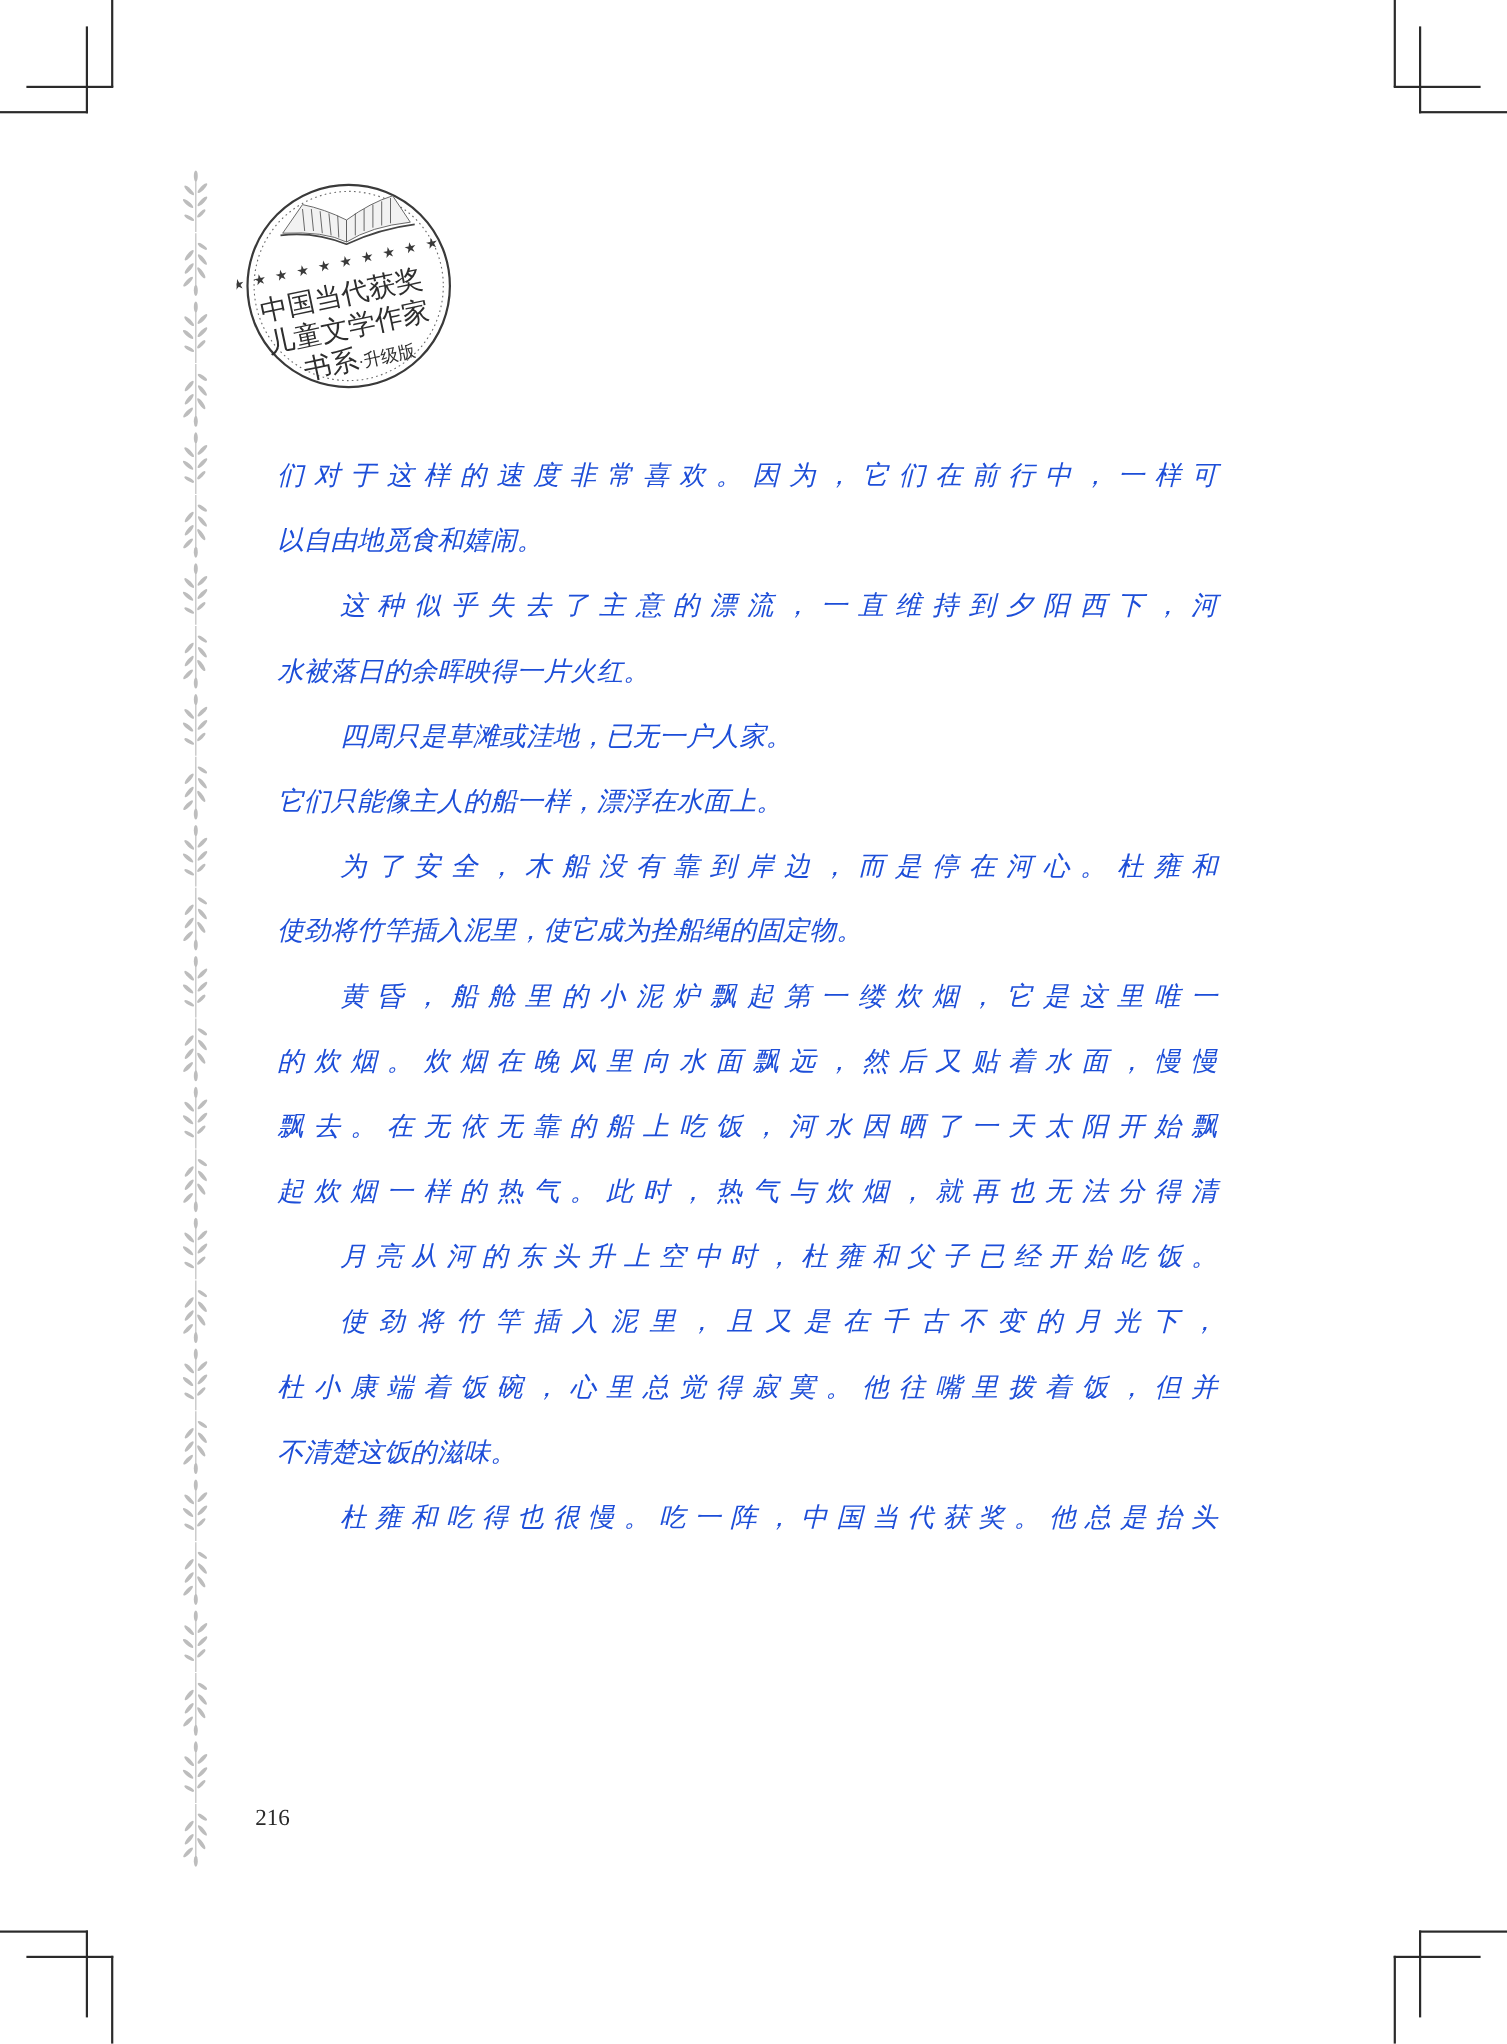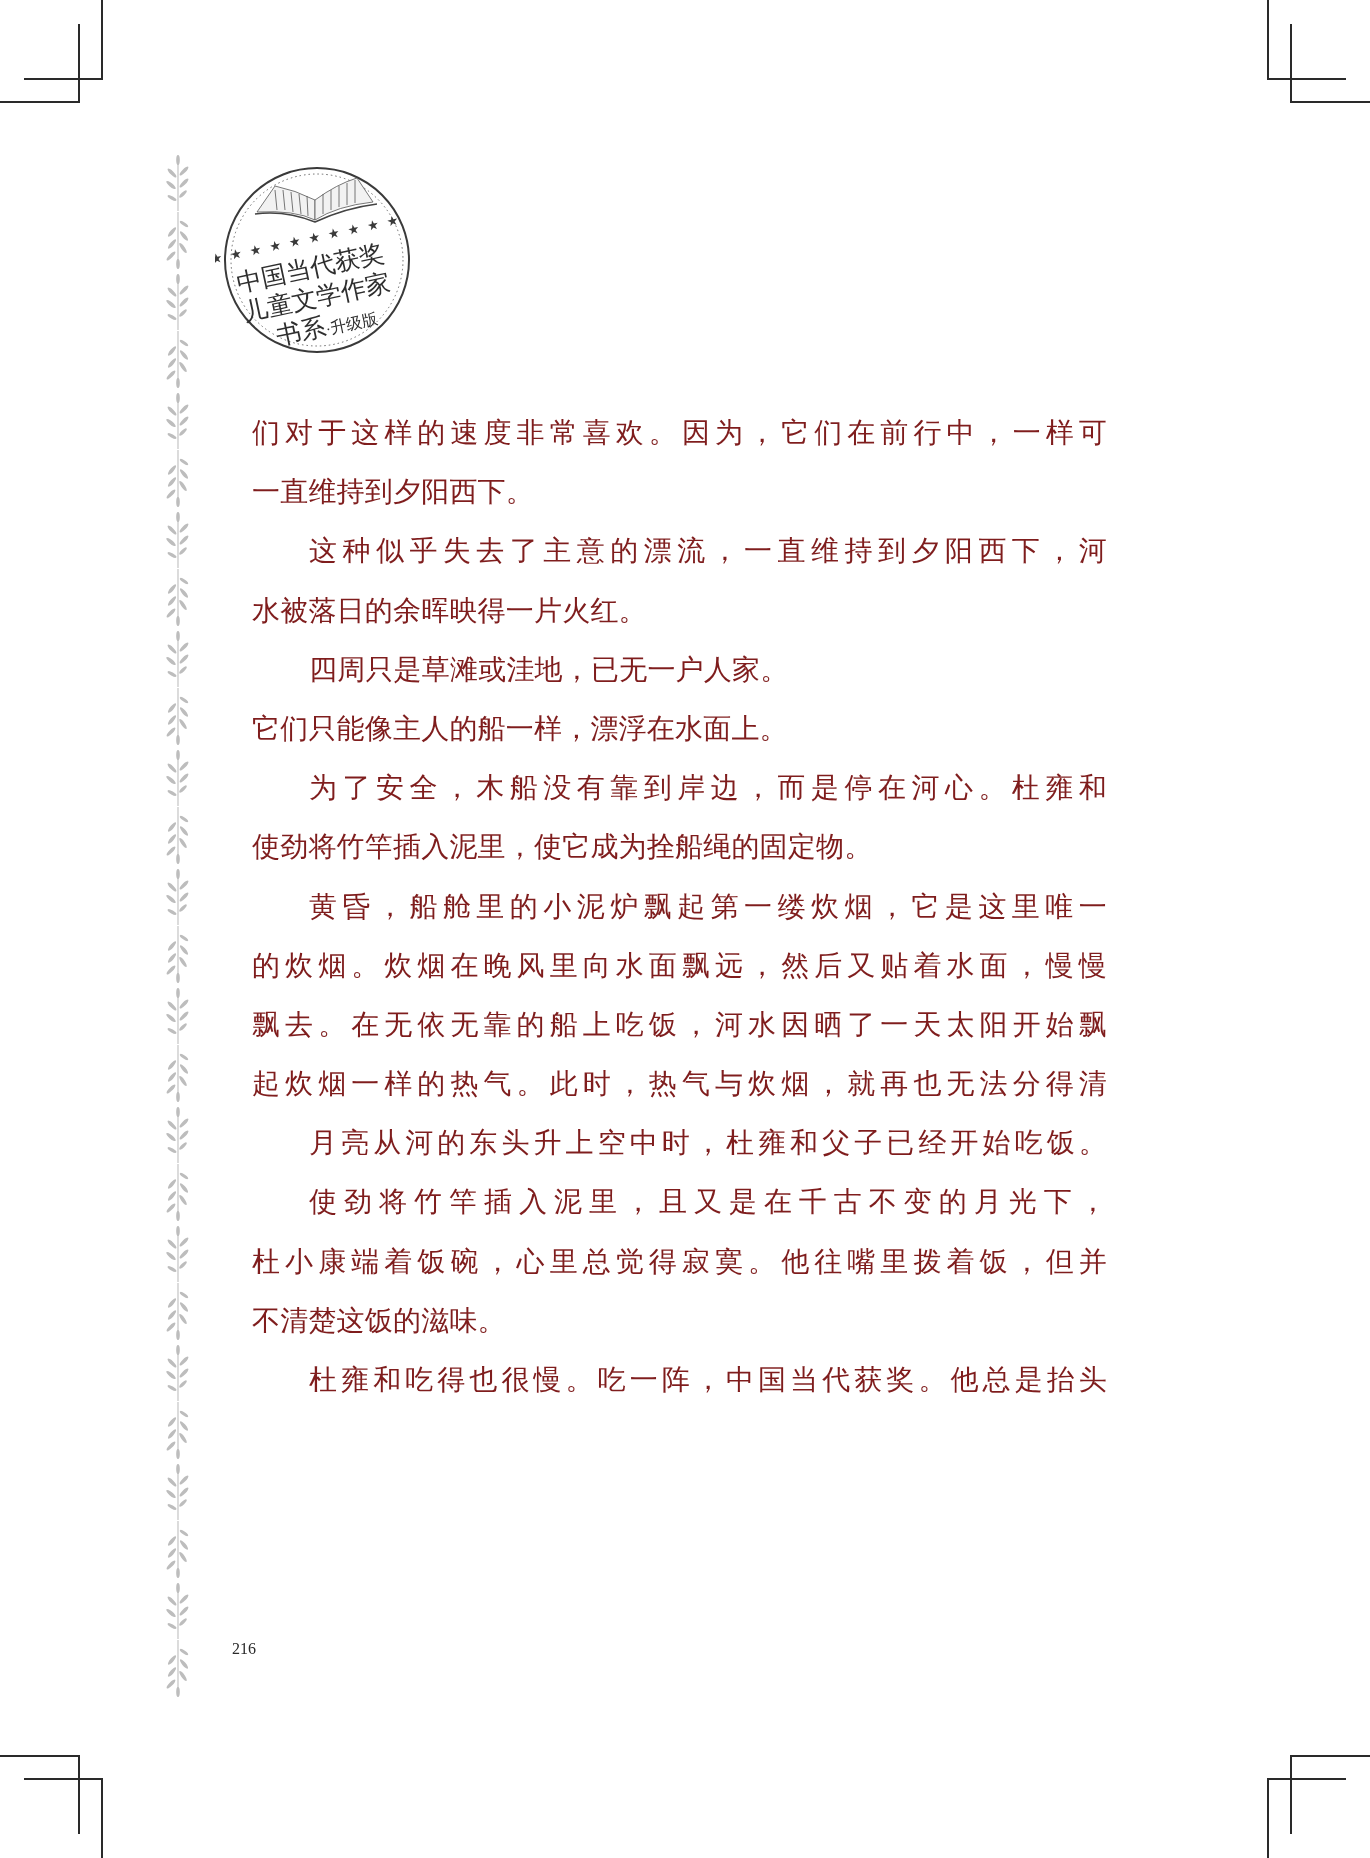--- a/index.html
+++ b/index.html
@@ -7,30 +7,31 @@
     width: 1370px; height: 1858px; position: relative; overflow: hidden;
     background: #ffffff;
     font-family: "DejaVu Serif", "Liberation Serif", serif;
     color: #1e1e1e;
   }
   .crop { position: absolute; background: #2a2a2a; }
   .vine { position: absolute; left: 160px; top: 150px; width: 40px; height: 1580px; }
   .badge { position: absolute; left: 215px; top: 150px; width: 200px; height: 220px; }
   .body-text {
     position: absolute; left: 252px; top: 403px; width: 855px;
-    font-size: 28px; line-height: 59.2px; letter-spacing: 0.2px;
-    color: #7f1d1d;
+    font-size: 24px; line-height: 59.2px; letter-spacing: 0.2px;
+    color: #1d4ed8;
+    font-style: italic;
   }
   .line { display: block; white-space: nowrap; height: 59.2px; text-align: justify; text-align-last: justify; }
   .line.last { text-align-last: left; }
   .line.indent { padding-left: 57px; }
   .page-num {
     position: absolute; left: 232px; top: 1640px;
     font-family: "Liberation Serif", "DejaVu Serif", serif;
-    font-size: 16px; color: #2a2a2a;
+    font-size: 21px; color: #2a2a2a;
   }
 </style>
 </head>
 <body>
 
 <div>
   <div class="crop" style="left:101px;top:0;width:2px;height:79px;"></div>
   <div class="crop" style="left:24px;top:78px;width:79px;height:2px;"></div>
   <div class="crop" style="left:78px;top:24px;width:2px;height:79px;"></div>
   <div class="crop" style="left:0;top:101px;width:80px;height:2px;"></div>
@@ -146,21 +147,21 @@
       <text x="100" y="156" text-anchor="middle" font-size="25">儿童文学作家</text>
       <text x="104" y="186" text-anchor="middle" font-size="25">
         <tspan>书系</tspan><tspan font-size="14">·</tspan><tspan font-size="16">升级版</tspan>
       </text>
     </g>
   </svg>
 </div>
 
 <div class="body-text">
   <span class="line">们对于这样的速度非常喜欢。因为，它们在前行中，一样可</span>
-  <span class="line last">一直维持到夕阳西下。</span>
+  <span class="line last">以自由地觅食和嬉闹。</span>
   <span class="line indent">这种似乎失去了主意的漂流，一直维持到夕阳西下，河</span>
   <span class="line last">水被落日的余晖映得一片火红。</span>
   <span class="line indent last">四周只是草滩或洼地，已无一户人家。</span>
   <span class="line last">它们只能像主人的船一样，漂浮在水面上。</span>
   <span class="line indent">为了安全，木船没有靠到岸边，而是停在河心。杜雍和</span>
   <span class="line last">使劲将竹竿插入泥里，使它成为拴船绳的固定物。</span>
   <span class="line indent">黄昏，船舱里的小泥炉飘起第一缕炊烟，它是这里唯一</span>
   <span class="line">的炊烟。炊烟在晚风里向水面飘远，然后又贴着水面，慢慢</span>
   <span class="line">飘去。在无依无靠的船上吃饭，河水因晒了一天太阳开始飘</span>
   <span class="line">起炊烟一样的热气。此时，热气与炊烟，就再也无法分得清</span>

